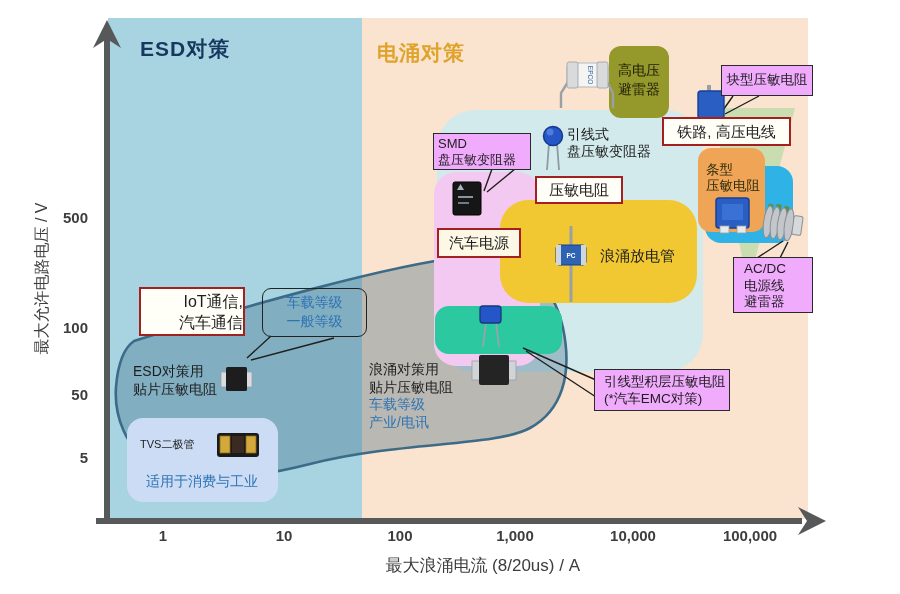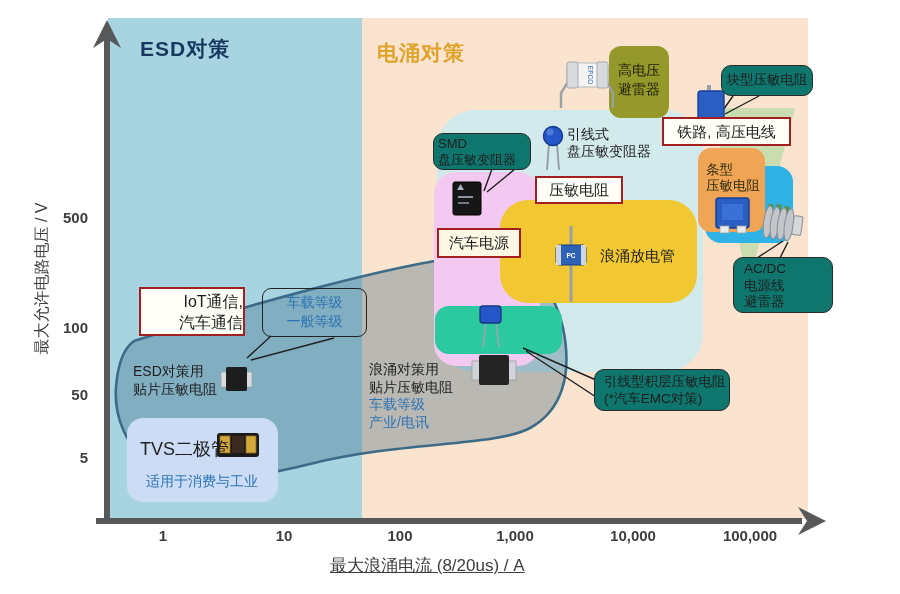--- a/index.html
+++ b/index.html
@@ -28,44 +28,44 @@
   #title-surge{left:377px;top:39px;color:#dfa32a;}
   
   .redbox{background:#fffef7;border:2.5px solid #a32020;color:#1d1d1d;font-size:15px;
      text-align:center;box-sizing:border-box;}
   #box-commercial{left:535px;top:176px;width:88px;height:28px;line-height:24px;}
   #box-auto{left:437px;top:228px;width:84px;height:30px;line-height:26px;background:#fdf8e6;}
   #box-rail{left:662px;top:117px;width:129px;height:29px;line-height:25px;}
   #box-iot{left:139px;top:287px;width:106px;height:49px;font-size:16px;line-height:21px;
      text-align:right;padding:2px 0 0 9px;}
   
-  .bubble{background:#0f766e;border:1.5px solid #2a2a2a;border-radius:10px;color:#1d1d1d;
+  .bubble{background:#f0abfc;border:1.5px solid #2a2a2a;border-radius:0;color:#1d1d1d;
      box-sizing:border-box;}
   #bub-smd{left:433px;top:133px;width:98px;height:37px;font-size:13px;line-height:16px;padding:2px 0 0 4px;}
   #bub-block{left:721px;top:65px;width:92px;height:31px;font-size:13.5px;line-height:27px;text-align:center;}
-  #bub-acdc{left:733px;top:257px;width:100px;height:56px;font-size:13.5px;line-height:16.5px;padding:3px 0 0 10px;}
+  #bub-acdc{left:733px;top:257px;width:80px;height:56px;font-size:13.5px;line-height:16.5px;padding:3px 0 0 10px;}
   #bub-lml{left:594px;top:369px;width:136px;height:42px;font-size:13.5px;line-height:17px;padding:3px 0 0 9px;}
   #bub-grade{left:262px;top:288px;width:105px;height:49px;border:1.5px solid #222;border-radius:9px;
      background:transparent;color:#2e74b5;font-size:14px;line-height:19px;text-align:center;padding-top:4px;box-sizing:border-box;}
   
   .tblock{font-size:14px;line-height:18px;color:#1d1d1d;}
   .blue-t{color:#2e74b5;}
   #txt-esduse{left:133px;top:362px;}
   #txt-surgeuse{left:369px;top:361px;line-height:17.5px;}
   #txt-leaded{left:567px;top:126px;line-height:17px;}
   #txt-tube{left:600px;top:247px;font-size:15px;}
-  #tvs-title{left:140px;top:437px;font-size:18px;}
+  #tvs-title{left:140px;top:437px;font-size:11px;}
   #tvs-sub{left:146px;top:473px;font-size:14px;}
   
   .tick{font-size:15px;font-weight:bold;color:#3d3d3d;}
   .ytick{width:45px;text-align:right;}
   .xtick{width:90px;text-align:center;}
   #y-axis-label{left:-75px;top:268px;width:235px;text-align:center;font-size:16px;color:#3d3d3d;
      transform:rotate(-90deg);}
-  #x-axis-label{left:330px;top:554px;width:250px;text-align:left;font-size:17px;color:#3d3d3d;text-decoration:underline;}
+  #x-axis-label{left:330px;top:554px;width:250px;text-align:right;font-size:17px;color:#3d3d3d;}
   svg.layer{position:absolute;left:0;top:0;}
 </style>
 </head>
 <body>
 
 <div id="stage">
 
   <div class="abs" id="zone-esd"></div>
   <div class="abs" id="zone-surge"></div>
   <div class="abs" id="cyan-area"></div>

